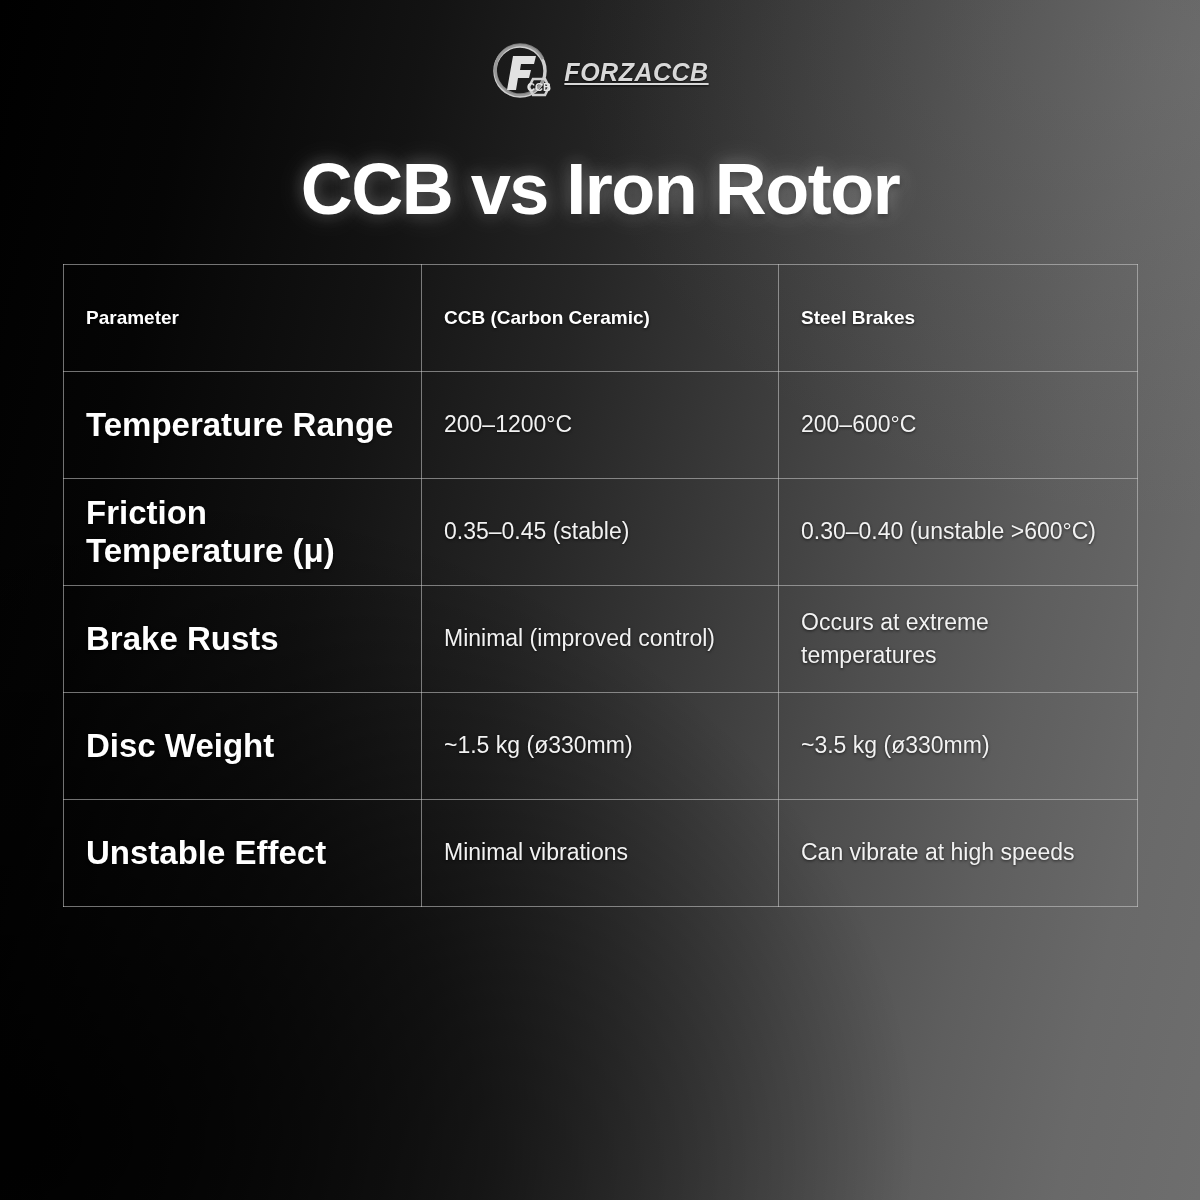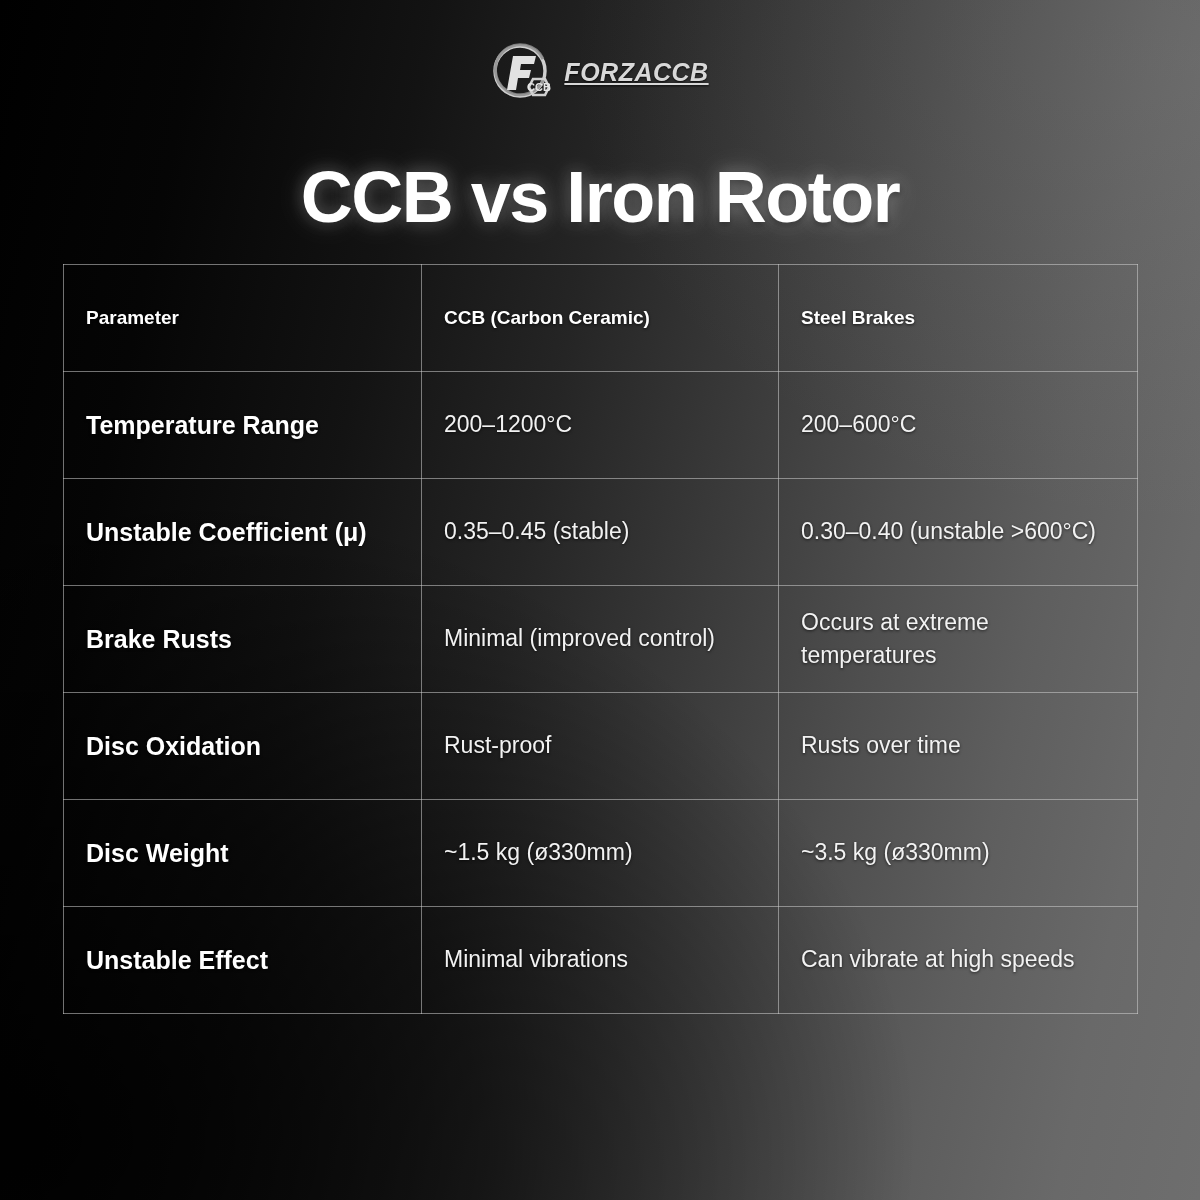--- a/index.html
+++ b/index.html
@@ -66,21 +66,21 @@
     font-style: italic;
     letter-spacing: 0.5px;
     color: #d8d8d8;
     text-shadow: 0 1px 2px rgba(0,0,0,0.75);
     white-space: nowrap;
     text-decoration: underline;
   }
 
   
   .title {
-    margin: 8px;
+    margin: 0;
     padding-top: 44px;
     text-align: center;
     font-size: 72px;
     font-weight: 800;
     letter-spacing: -1.5px;
     color: #ffffff;
     text-shadow:
       0 0 16px rgba(255,255,255,0.30),
       0 0 34px rgba(255,255,255,0.16),
       0 3px 6px rgba(0,0,0,0.55);
@@ -113,21 +113,21 @@
     background: transparent;
   }
   table.compare thead th {
     height: 106px;
     font-size: 19px;
     font-weight: bold;
     color: #ffffff;
     text-shadow: 0 1px 3px rgba(0,0,0,0.7);
   }
   table.compare tbody th {
-    font-size: 25px;
+    font-size: 33px;
     font-weight: bold;
     color: #ffffff;
     text-shadow: 0 1px 3px rgba(0,0,0,0.7);
   }
   table.compare tbody tr { height: 107px; }
   table.compare tbody td {
     font-size: 23px;
     font-weight: 400;
     color: #f2f2f2;
     line-height: 1.45;
@@ -166,35 +166,30 @@
           <th>Steel Brakes</th>
         </tr>
       </thead>
       <tbody>
         <tr>
           <th>Temperature Range</th>
           <td>200–1200°C</td>
           <td>200–600°C</td>
         </tr>
         <tr>
-          <th>Unstable Coefficient (μ)</th>
+          <th>Friction Temperature (μ)</th>
           <td>0.35–0.45 (stable)</td>
           <td>0.30–0.40 (unstable &gt;600°C)</td>
         </tr>
         <tr>
           <th>Brake Rusts</th>
           <td>Minimal (improved control)</td>
           <td>Occurs at extreme temperatures</td>
         </tr>
         <tr>
-          <th>Disc Oxidation</th>
-          <td>Rust-proof</td>
-          <td>Rusts over time</td>
-        </tr>
-        <tr>
           <th>Disc Weight</th>
           <td>~1.5 kg (ø330mm)</td>
           <td>~3.5 kg (ø330mm)</td>
         </tr>
         <tr>
           <th>Unstable Effect</th>
           <td>Minimal vibrations</td>
           <td>Can vibrate at high speeds</td>
         </tr>
       </tbody>

